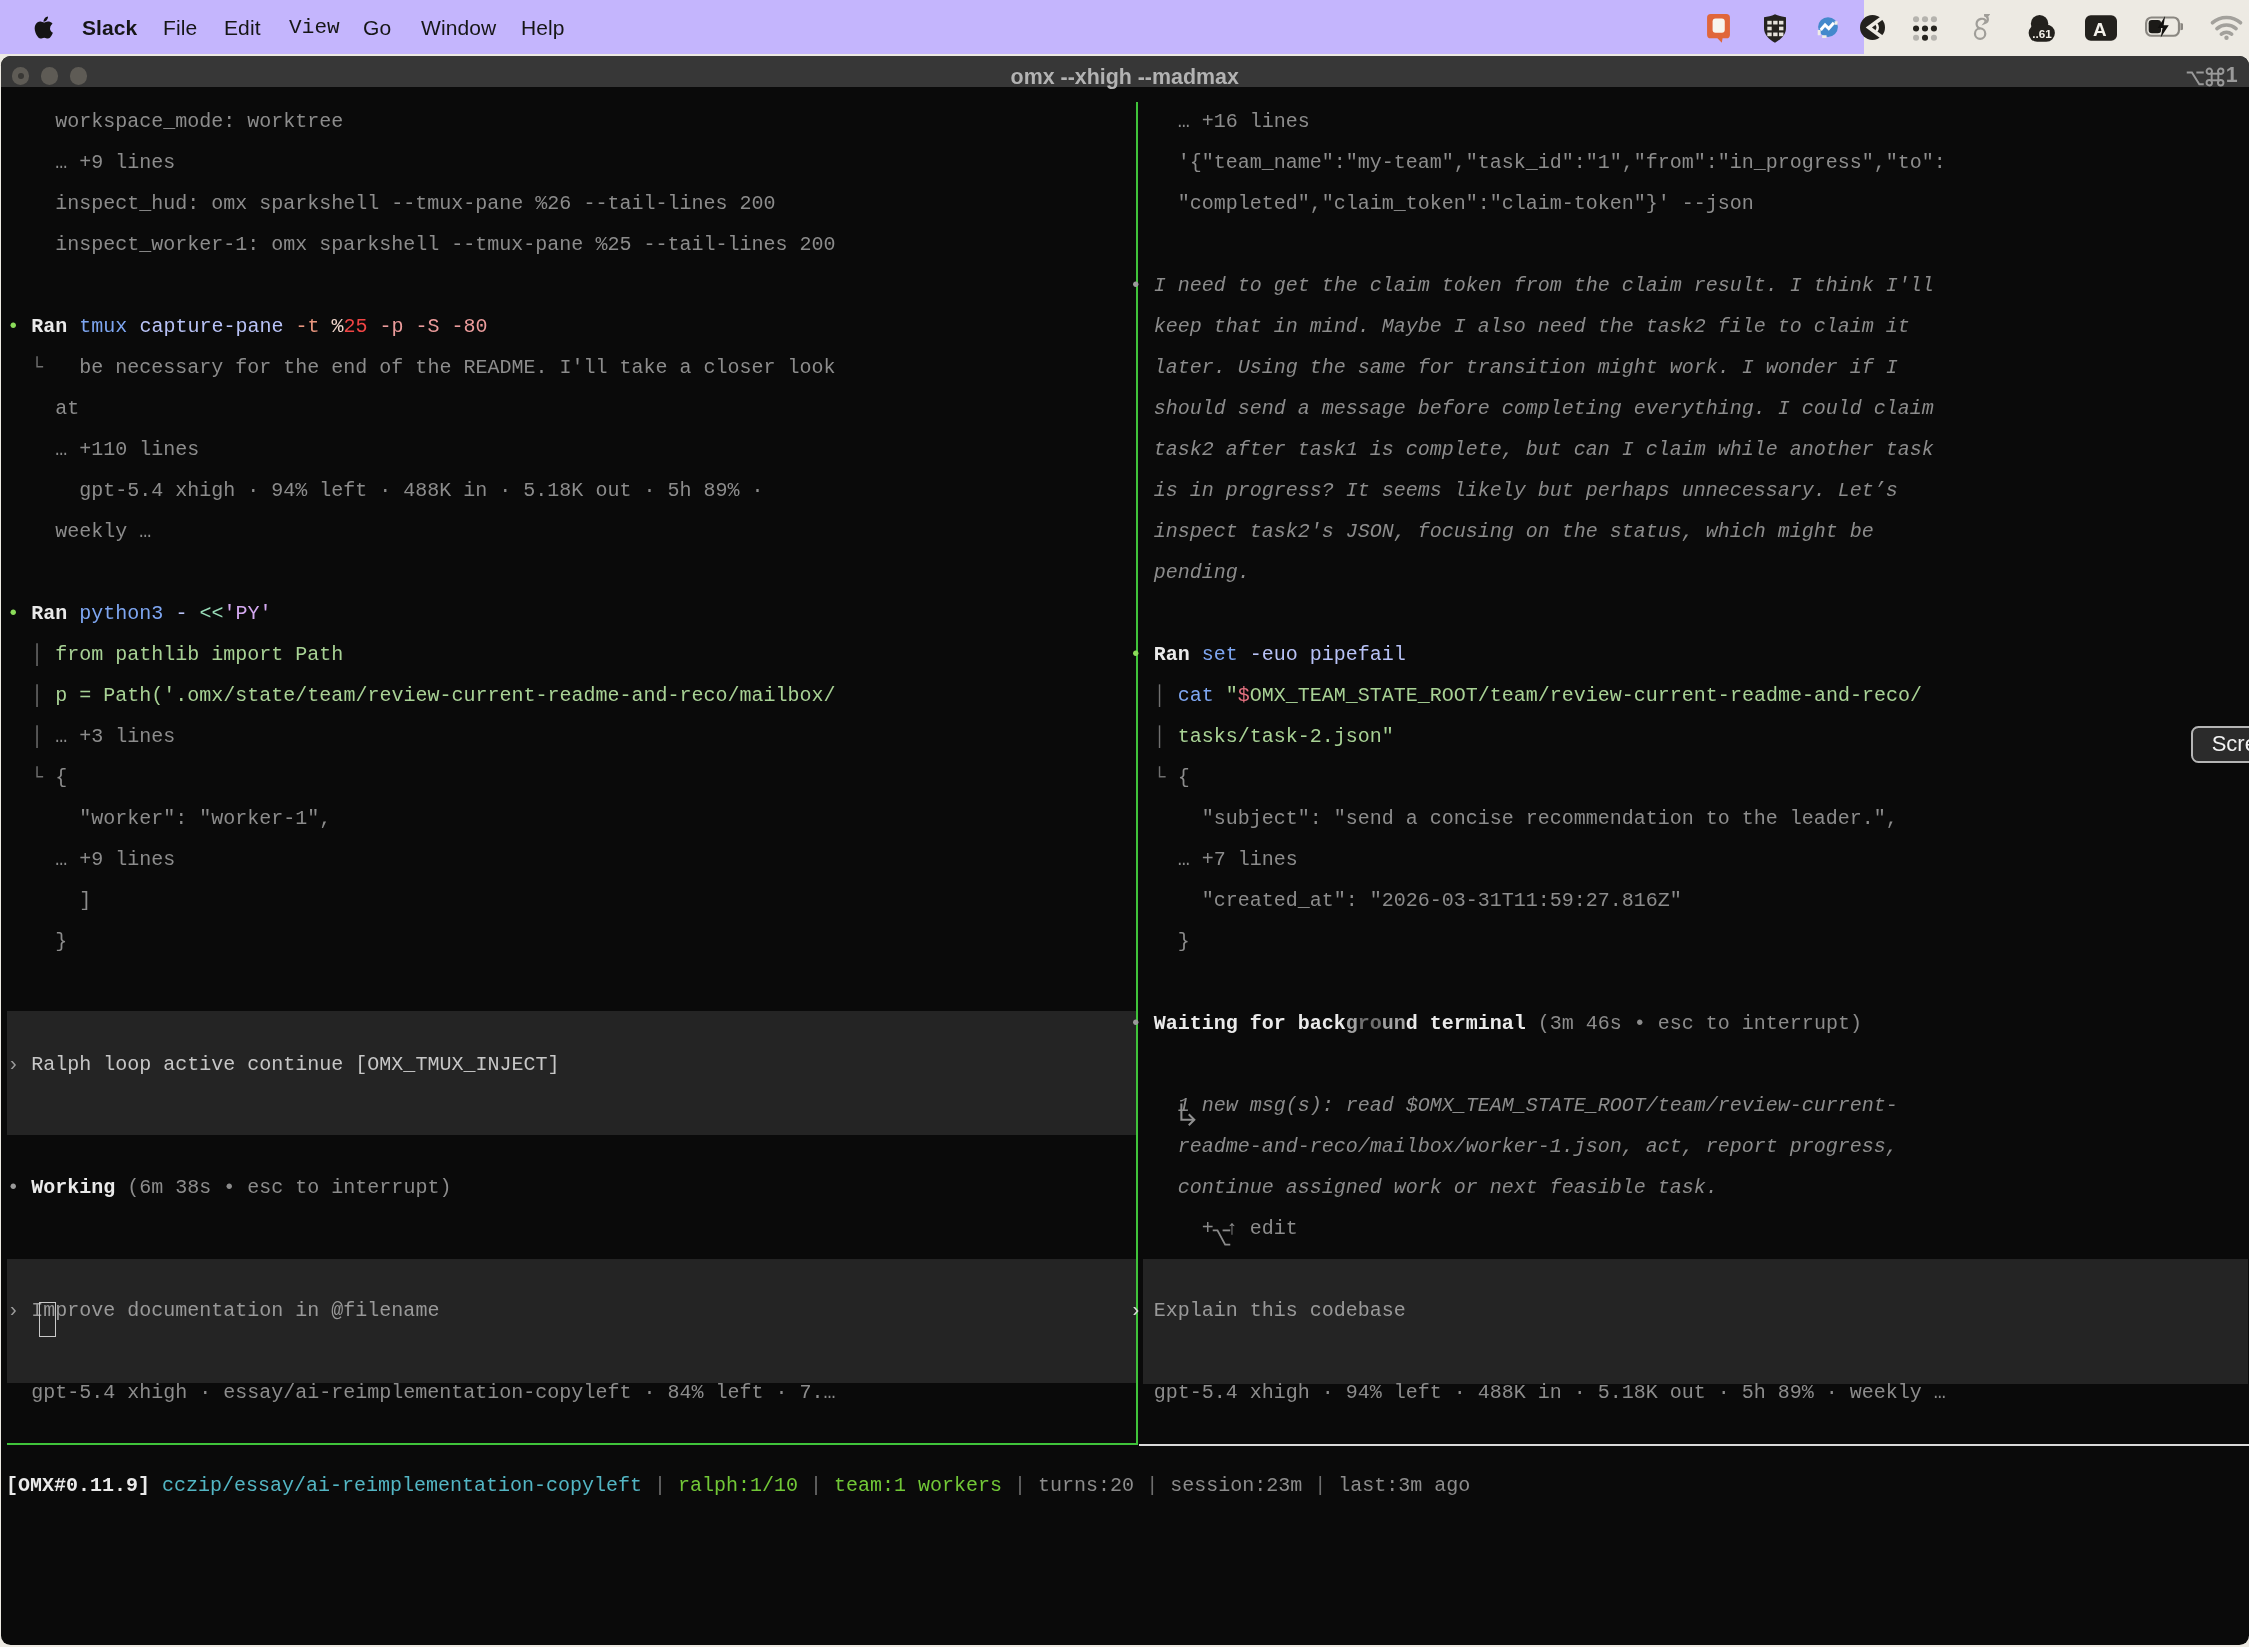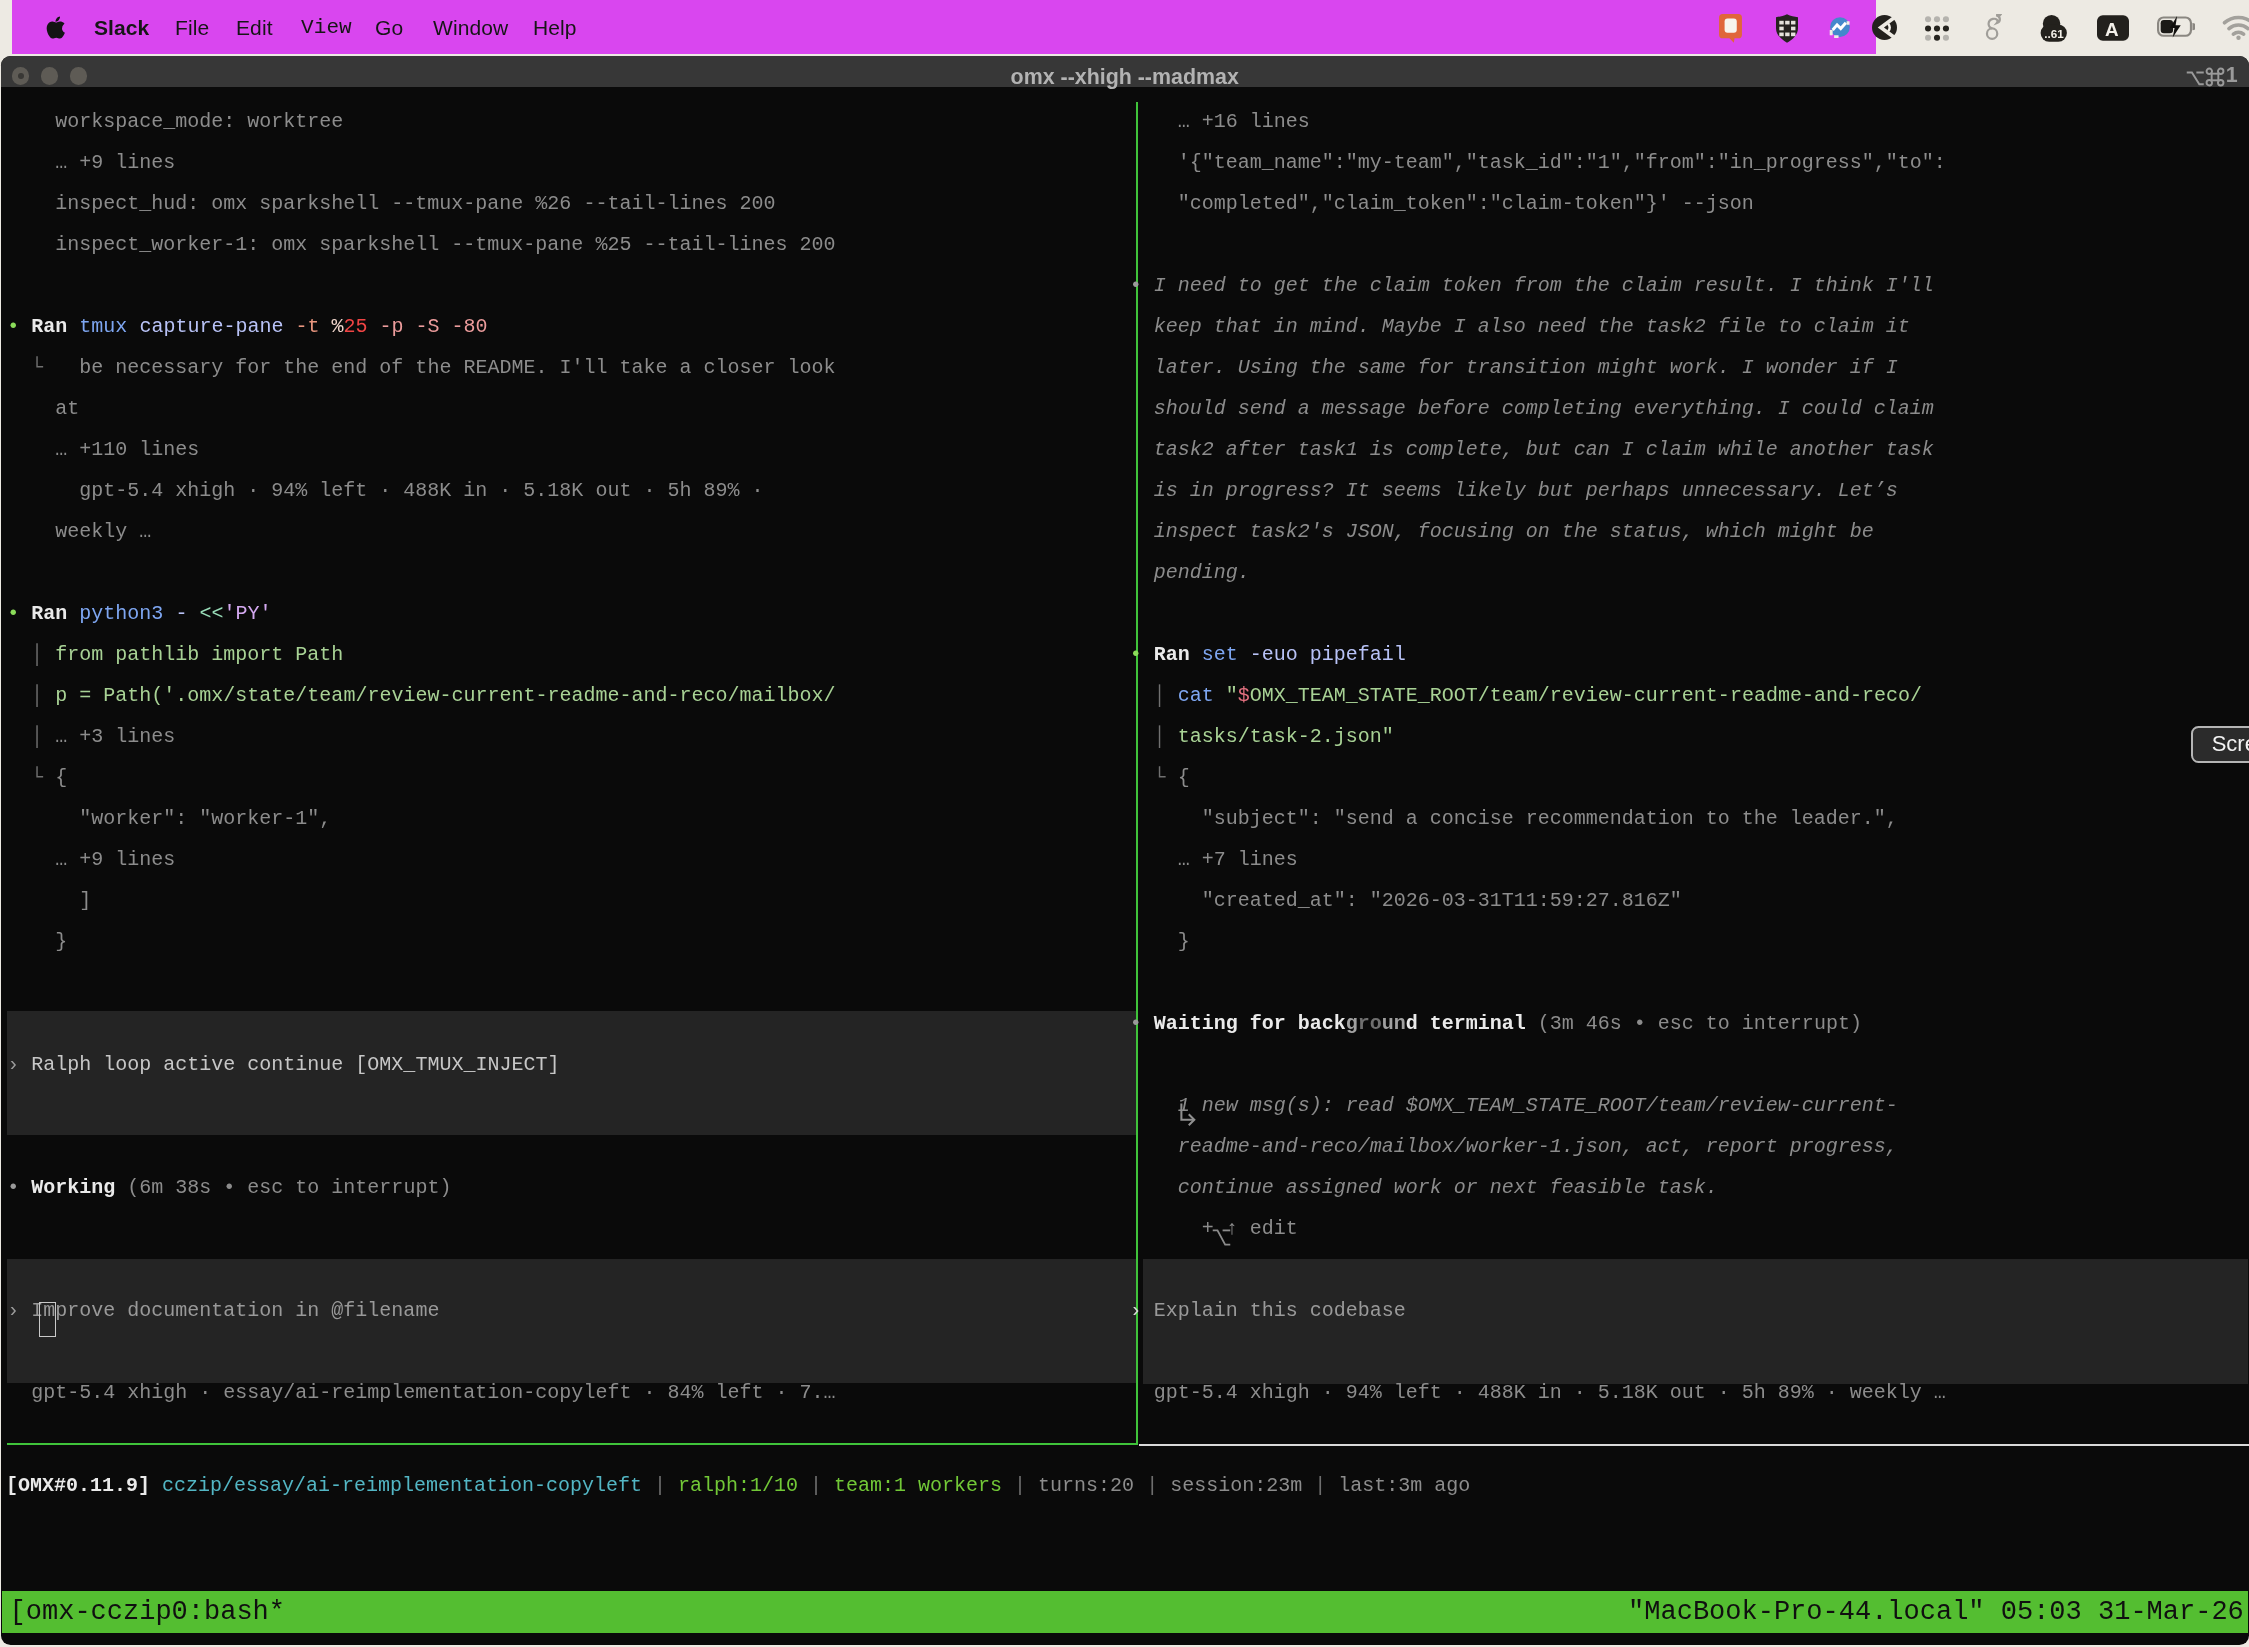--- a/index.html
+++ b/index.html
@@ -1,15 +1,15 @@
 <!DOCTYPE html>
 <html style="font-size:11.8px"><head><meta charset="utf-8"><style>
 * { margin:0; padding:0; box-sizing:border-box; }
 html,body { width:2250px; height:1648px; background:#edeae3; font-family:"Liberation Sans", sans-serif; overflow:hidden; }
-#menubar { position:absolute; left:12px; top:0; width:1864px; height:54px; background:#d946ef; color:#111; }
+#menubar { position:absolute; left:0; top:0; width:1864px; height:54px; background:#c4b5fd; color:#111; }
 #menubar svg { position:absolute; }
 .mi { position:absolute; top:0; height:54px; line-height:56px; font-size:21px; color:#161616; letter-spacing:0.1px; }
 #win { position:absolute; left:0.7px; top:56px; width:2248px; height:1589px; background:#0a0a0a; border-radius:9.6px; overflow:hidden; }
 #win > svg { position:absolute; }
 #tbar { position:absolute; left:0; top:0; width:100%; height:31px; background:#373737; }
 .tl { position:absolute; top:11.4px; width:17.7px; height:17.7px; border-radius:50%; background:#5e5b55; }
 #title { position:absolute; top:0; left:0; width:100%; height:41px; line-height:42px; text-align:center; color:#b3b3b3; font-size:21.4px; font-weight:bold; }
 #hotkey { position:absolute; top:0; right:11px; height:41px; line-height:41px; color:#9a9a9a; font-size:21.4px; font-weight:bold; }
 pre.t { position:absolute; margin:0; font-family:"Liberation Mono", monospace; font-size:20px; line-height:41px; color:#8c8c8c; white-space:pre; }
 .w  { color:#eaeaea; font-weight:bold; }
@@ -240,18 +240,14 @@
       <g fill="none" stroke="#8c8c8c" stroke-width="2.5">
         <path d="M1 4.5 H7.5 L18 24 H25"></path>
         <path d="M14.5 4.5 H25"></path>
       </g>
     </svg>
 
   <pre class="t" id="status" style="left:5.2px; top:1409px;"><span class="w">[OMX#0.11.9]</span> <span class="cy">cczip/essay/ai-reimplementation-copyleft</span><span class="sp"> | </span><span class="sg">ralph:1/10</span><span class="sp"> | </span><span class="sg">team:1 workers</span><span class="sp"> | </span>turns:20<span class="sp"> | </span>session:23m<span class="sp"> | </span>last:3m ago</pre>
 
   <div id="scre">Scre</div>
 
-  <div id="gbar">
-    <pre style="left:7.4px;">[omx-cczip0:bash*</pre>
-    <pre style="right:4.4px;">"MacBook-Pro-44.local" 05:03 31-Mar-26</pre>
-  </div>
 </div>
 
 
 </body></html>

